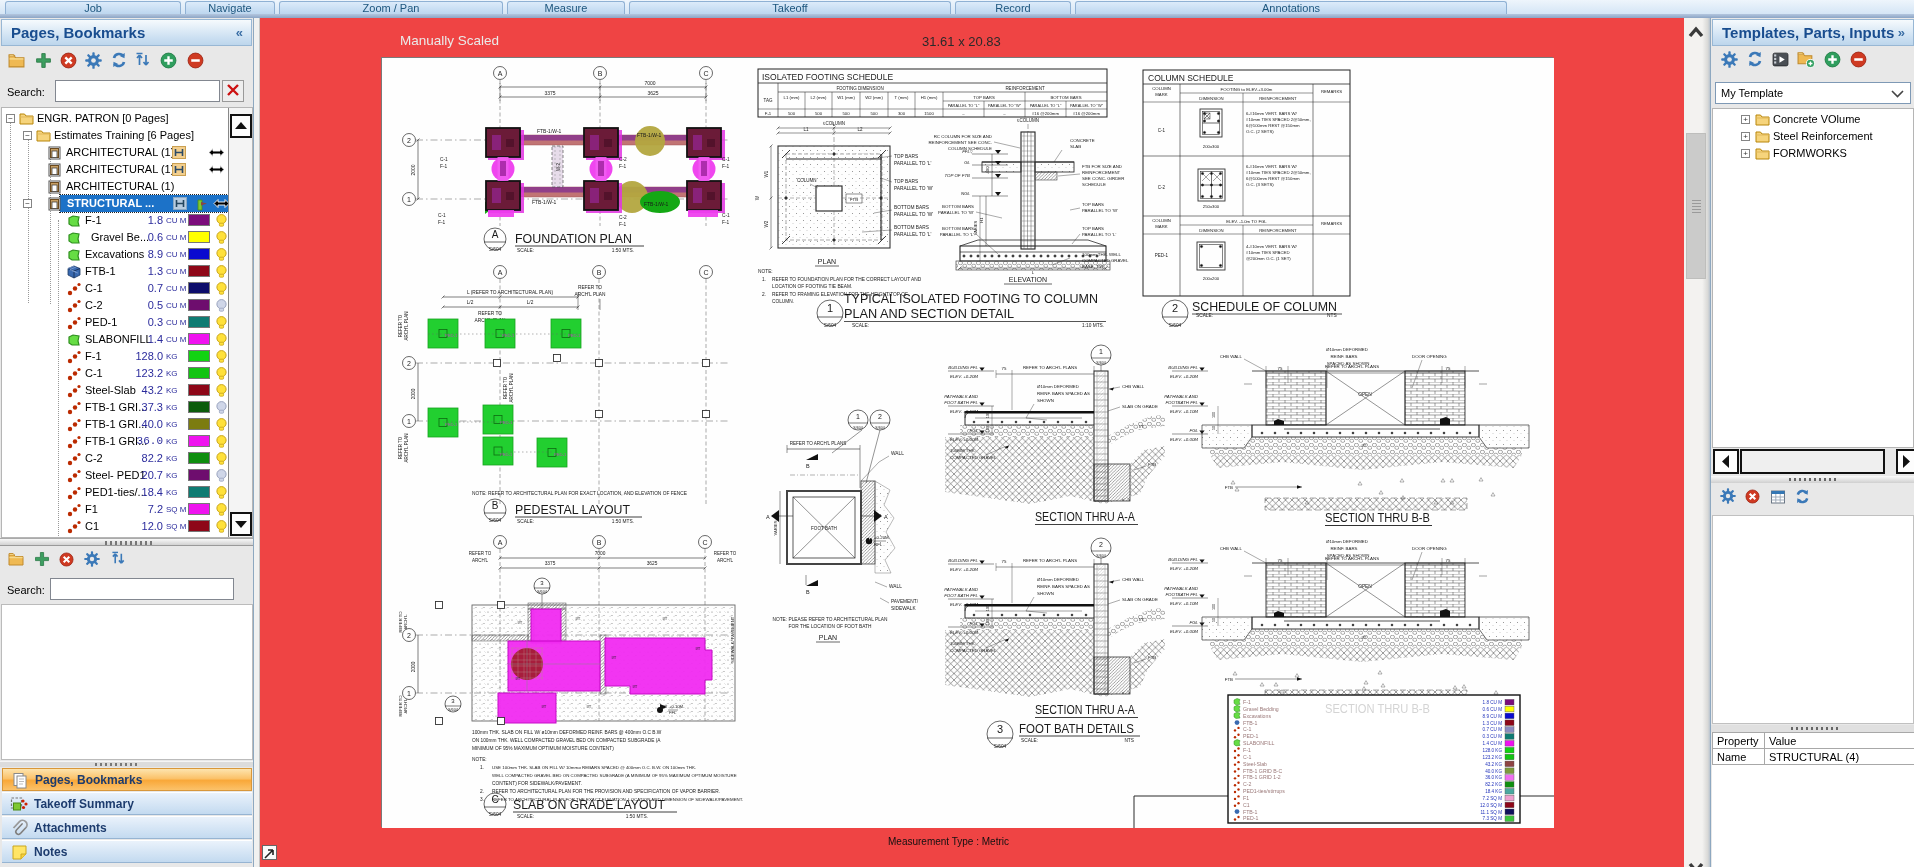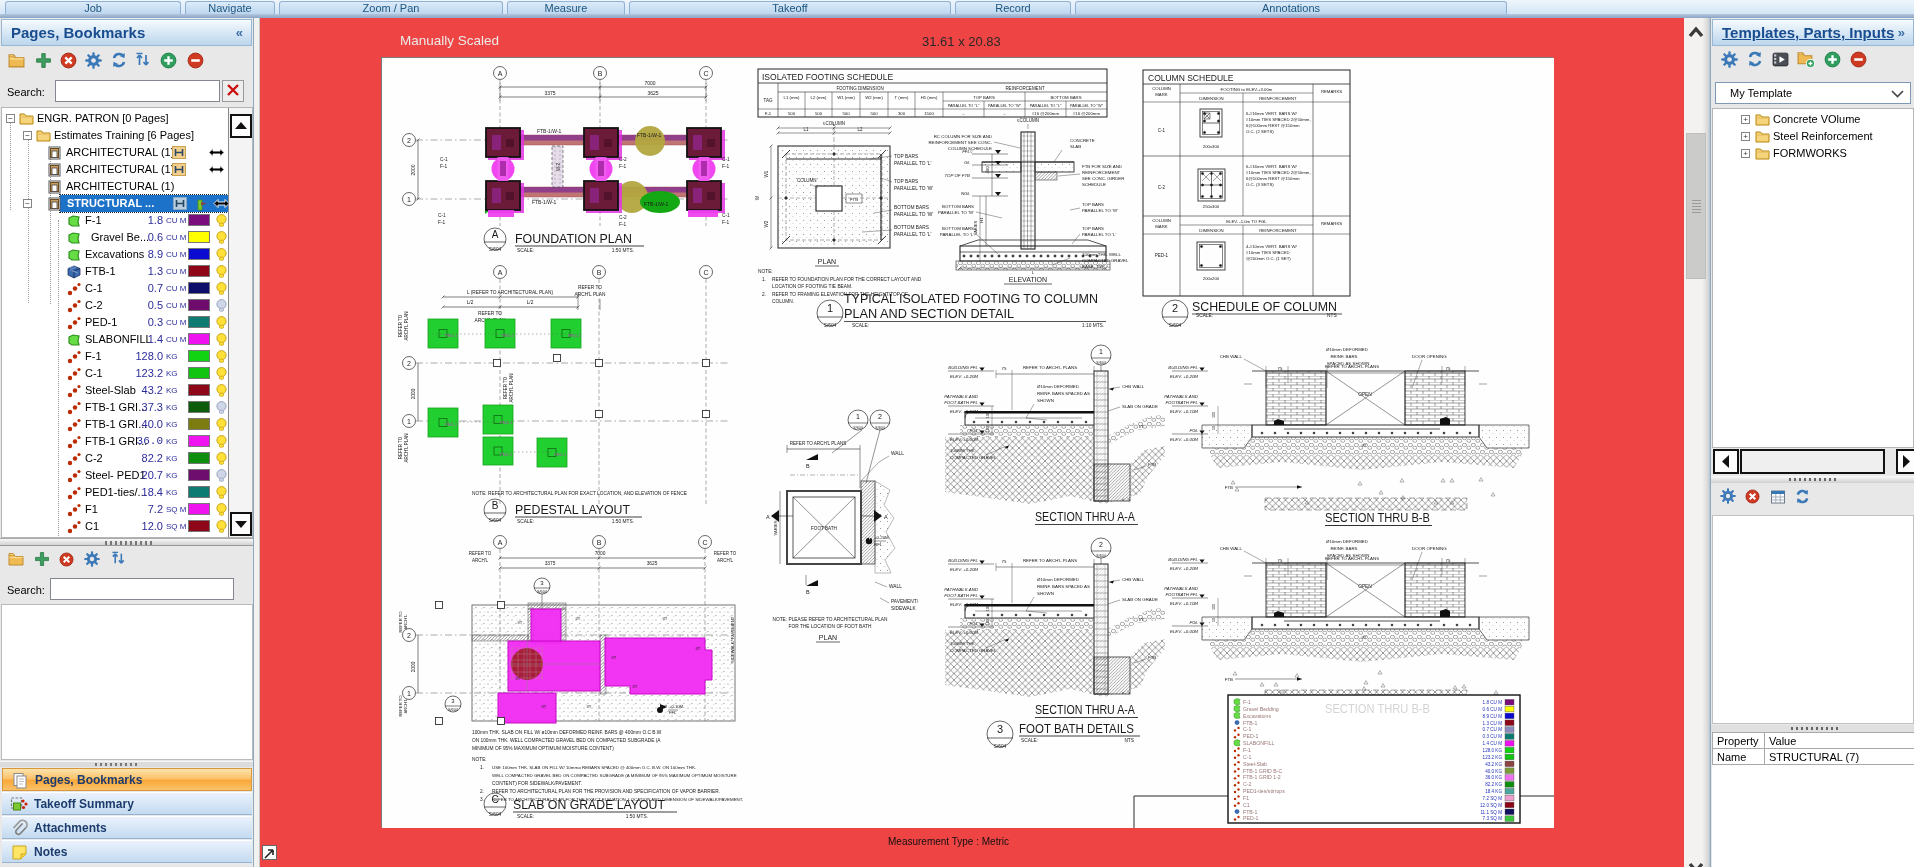--- a/index.html
+++ b/index.html
@@ -1710,21 +1710,21 @@
     </svg>
   <div class="abs" style="left:2px;top:115px;width:20px;height:146px;background:#cbcbca;border:1px solid #bebebc;">
       <div style="position:absolute;left:5px;top:66px;width:9px;height:14px;background:repeating-linear-gradient(#9a9a9a 0 1px,transparent 1px 3px);"></div>
     </div>
   <svg style="position:absolute;left:4px;top:842px" width="16" height="14" viewBox="0 0 16 14">
       <path d="M2 4 L8 11 L14 4" stroke="#3a3a3a" stroke-width="3.4" fill="none"></path>
     </svg>
 </div>
 
 <div class="abs" id="rightpanel" style="left:1710px;top:18px;width:204px;height:849px;background:#e8e8e8;border-left:1px solid #8ea8c0;">
-  <div class="panel-h" style="left:1px;top:1px;width:202px;text-decoration:underline;">Templates, Parts, Inputs<span class="coll">»</span></div>
+  <div class="panel-h" style="left:1px;top:1px;width:202px;">Templates, Parts, Inputs<span class="coll">»</span></div>
   <div class="abs" id="rtb" style="left:0;top:0px;width:203px;height:0;">
       <svg style="position:absolute;left:10px;top:33px" width="17" height="17" viewBox="0 0 16 16">
         <g fill="#3b79b8">
           <rect x="6.9" y="0.2" width="2.2" height="4.4" rx="0.8" transform="rotate(0 8 8)"></rect>
           <rect x="6.9" y="0.2" width="2.2" height="4.4" rx="0.8" transform="rotate(45 8 8)"></rect>
           <rect x="6.9" y="0.2" width="2.2" height="4.4" rx="0.8" transform="rotate(90 8 8)"></rect>
           <rect x="6.9" y="0.2" width="2.2" height="4.4" rx="0.8" transform="rotate(135 8 8)"></rect>
           <rect x="6.9" y="0.2" width="2.2" height="4.4" rx="0.8" transform="rotate(180 8 8)"></rect>
           <rect x="6.9" y="0.2" width="2.2" height="4.4" rx="0.8" transform="rotate(225 8 8)"></rect>
           <rect x="6.9" y="0.2" width="2.2" height="4.4" rx="0.8" transform="rotate(270 8 8)"></rect>
@@ -1755,21 +1755,21 @@
       <svg style="position:absolute;left:113px;top:33px" width="17" height="17" viewBox="0 0 16 16">
         <circle cx="8" cy="8" r="7" fill="#2f9e5e" stroke="#1d7a42" stroke-width="0.8"></circle>
         <path d="M4 8 L12 8 M8 4 L8 12" stroke="#fff" stroke-width="2.2"></path>
       </svg>
       <svg style="position:absolute;left:139px;top:33px" width="17" height="17" viewBox="0 0 16 16">
         <circle cx="8" cy="8" r="7" fill="#cf3a22" stroke="#9c2413" stroke-width="0.8"></circle>
         <path d="M4 8 L12 8" stroke="#fff" stroke-width="2.4"></path>
       </svg>
     </div>
 
-  <div class="abs" style="left:4px;top:64px;width:196px;height:22px;background:#fff;border:1px solid #7e99b5;font-size:11px;line-height:20px;padding-left:14px;">My Template
+  <div class="abs" style="left:4px;top:64px;width:196px;height:22px;background:#fff;border:1px solid #7e99b5;font-size:11px;line-height:20px;padding-left:5px;">My Template
     <svg width="13" height="8" viewBox="0 0 13 8" style="position:absolute;right:6px;top:7px;">
         <path d="M1 1 L6.5 6.5 L12 1" stroke="#444" stroke-width="1.6" fill="none"></path>
       </svg>
   </div>
 
   <div class="abs" id="rtree" style="left:1px;top:90px;width:202px;height:340px;background:#fff;border:1px solid #b5b5b5;">
       <div class="trow" style="top:2px;width:200px;">
         <div class="exp" style="left:28px;top:4px;">+</div>
         <svg style="position:absolute;left:42px;top:2px" width="15" height="13" viewBox="0 0 15 13">
           <path d="M1 3 L1 12 L14 12 L14 4 L7 4 L5.5 2 L1 2 Z" fill="#f6d47c" stroke="#b8860b" stroke-width="1"></path>
@@ -1842,15 +1842,15 @@
     </div>
   <div class="abs" style="left:1px;top:497px;width:202px;height:209px;background:#fff;border:1px solid #c0c0c0;"></div>
 
   <div class="abs" style="left:0;top:707px;width:204px;height:7px;background:#e0e0e0;">
     <div style="position:absolute;left:80px;top:2px;width:50px;height:3px;background:repeating-linear-gradient(90deg,#666 0 2px,transparent 2px 5px);"></div>
   </div>
 
   <div class="ptc" style="left:1px;top:714px;width:53px;height:17px;">Property</div>
   <div class="ptc" style="left:53px;top:714px;width:151px;height:17px;">Value</div>
   <div class="ptc" style="left:1px;top:730px;width:53px;height:17px;">Name</div>
-  <div class="ptc" style="left:53px;top:730px;width:151px;height:17px;">STRUCTURAL (7)</div>
+  <div class="ptc" style="left:53px;top:730px;width:151px;height:17px;">STRUCTURAL (4)</div>
   <div class="abs" style="left:1px;top:747px;width:203px;height:102px;background:#fff;"></div>
 </div>
 
 </body></html>

